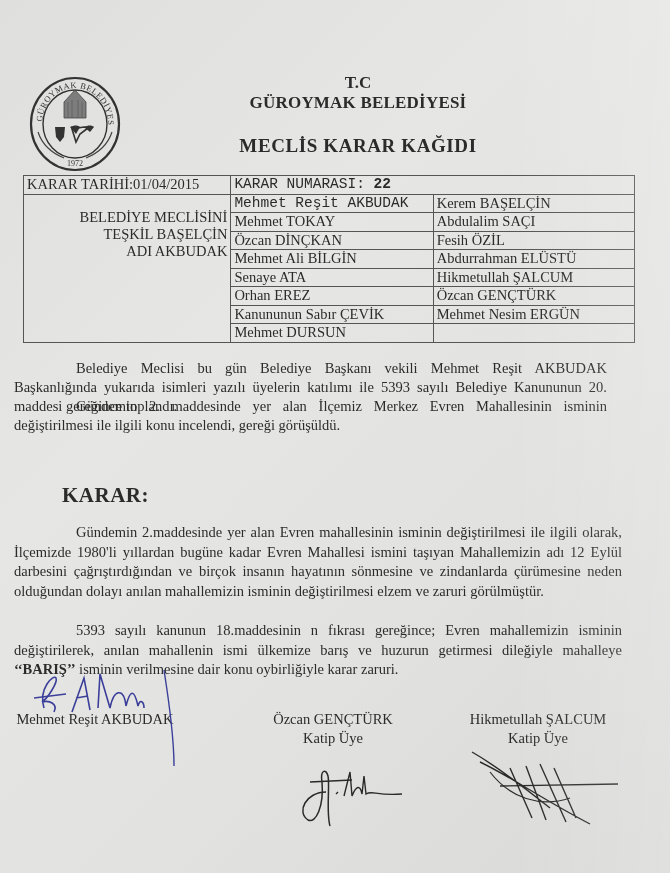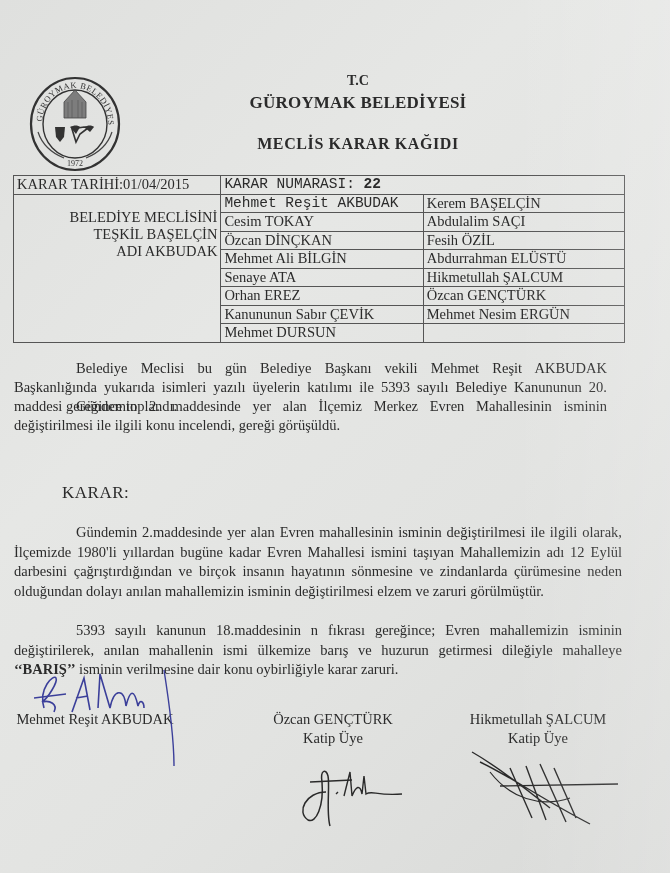--- a/index.html
+++ b/index.html
@@ -5,26 +5,26 @@
     html, body { margin: 0; padding: 0; }
     body {
       width: 670px; height: 873px; overflow: hidden;
       background: linear-gradient(135deg, #dfe0de 0%, #e6e7e5 35%, #e2e3e1 65%, #d9dad8 100%);
       font-family: "Liberation Serif", serif;
       color: #2b2b2b;
       position: relative;
     }
     .page { position: absolute; left: 0; top: 0; width: 670px; height: 873px; }
     .logo { position: absolute; left: 28px; top: 72px; width: 94px; height: 100px; }
-    .hdr-tc { position: absolute; left: 258px; width: 200px; top: 73px; font-weight: bold; font-size: 14px; text-align: center; }
+    .hdr-tc { position: absolute; left: 258px; width: 200px; top: 73px; font-weight: bold; font-size: 17px; text-align: center; }
     .hdr-org { position: absolute; left: 208px; width: 300px; top: 93px; font-weight: bold; font-size: 17px; text-align: center; letter-spacing: 0.2px; }
-    .hdr-title { position: absolute; left: 208px; width: 300px; top: 135px; font-weight: bold; font-size: 16px; text-align: center; letter-spacing: 0.6px; }
+    .hdr-title { position: absolute; left: 208px; width: 300px; top: 135px; font-weight: bold; font-size: 19px; text-align: center; letter-spacing: 0.6px; }
 
     table.members {
-      position: absolute; left: 13px; top: 175px;
+      position: absolute; left: 23px; top: 175px;
       border-collapse: collapse; font-size: 14.5px;
       width: 406px;
     }
     table.members td {
       border: 1px solid #555;
       padding: 0 3px;
       height: 17.5px; line-height: 17.5px;
       white-space: nowrap;
     }
     .col-a { width: 198px; }
@@ -34,21 +34,21 @@
       text-align: right; vertical-align: top;
       padding-top: 14px !important; line-height: 17px !important;
       white-space: normal !important;
     }
 
     .para { position: absolute; font-size: 14.5px; line-height: 19px; text-align: justify; text-align-last: left; }
     .p1 { left: 14px; top: 359px; width: 593px; }
     .p1 .indent, .p2 .indent { display: inline-block; width: 62px; }
     .p2 { left: 14px; top: 417px; width: 593px; }
 
-    .karar-head { position: absolute; left: 62px; top: 483px; font-size: 17px; font-weight: normal; letter-spacing: 0.5px; }
+    .karar-head { position: absolute; left: 62px; top: 483px; font-size: 21px; font-weight: bold; letter-spacing: 0.5px; }
 
     .k1 { left: 14px; top: 523px; width: 608px; line-height: 19.5px; }
     .k1 .indent, .k2 .indent { display: inline-block; width: 62px; }
     .k2 { left: 14px; top: 621px; width: 608px; line-height: 19.5px; }
 
     .sig { position: absolute; text-align: center; font-size: 14.5px; line-height: 19px; }
     .sig1 { left: 2px; top: 710px; width: 186px; }
     .sig2 { left: 258px; top: 710px; width: 150px; }
     .sig3 { left: 455px; top: 710px; width: 166px; }
     .sigmark { position: absolute; pointer-events: none; }
@@ -107,21 +107,21 @@
     <tr>
       <td class="col-a left-label" rowspan="8">
         <div>BELEDİYE MECLİSİNİ</div>
         <div>TEŞKİL BAŞELÇİN</div>
         <div>ADI AKBUDAK</div>
       </td>
       <td class="col-b">Mehmet Reşit AKBUDAK</td>
       <td class="col-c">Kerem BAŞELÇİN</td>
     </tr>
     <tr>
-      <td>Cesim TOKAY</td>
+      <td>Mehmet TOKAY</td>
       <td>Abdulalim SAÇI</td>
     </tr>
     <tr>
       <td>Özcan DİNÇKAN</td>
       <td>Fesih ÖZİL</td>
     </tr>
     <tr>
       <td>Mehmet Ali BİLGİN</td>
       <td>Abdurrahman ELÜSTÜ</td>
     </tr>

